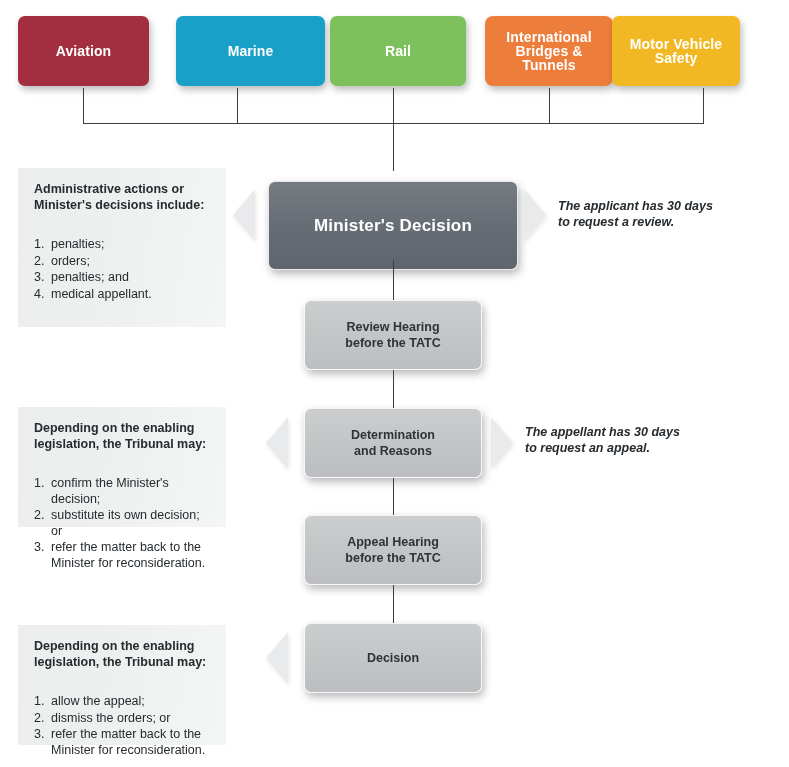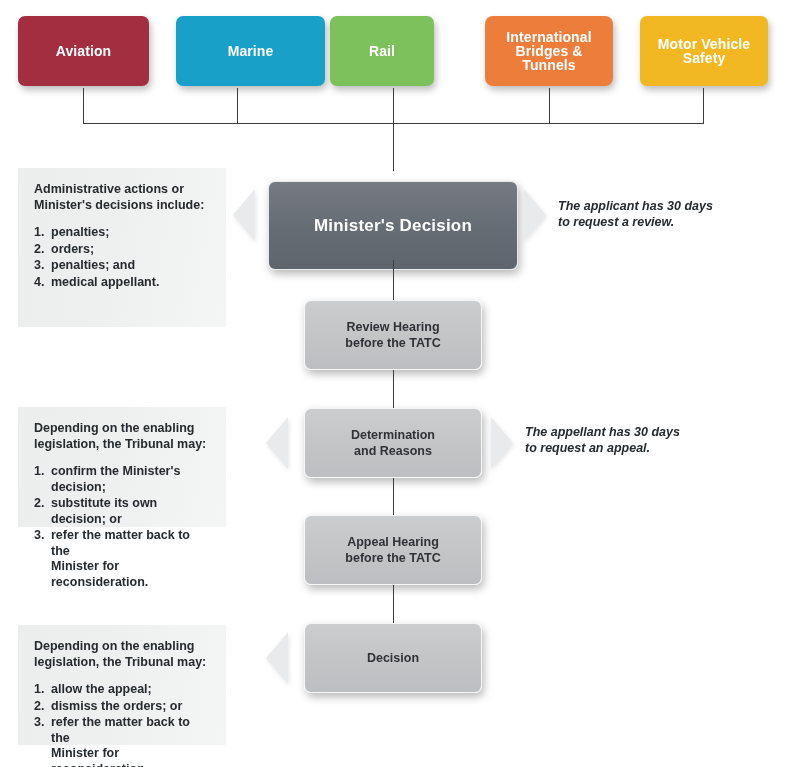--- a/index.html
+++ b/index.html
@@ -57,22 +57,22 @@
   .panel{
     position:absolute;box-sizing:border-box;
     background:linear-gradient(100deg,#eceded 0%,#eeefef 45%,#f4f5f5 100%);
     padding:14px 14px 12px 16px;
   }
   .panel .head{
     font-size:12.5px;font-weight:700;color:#262b2f;line-height:15.5px;
     white-space:pre-line;
   }
   .panel ol{
-    list-style:none;margin:12px 0 0 0;padding:0;
-    font-size:12.5px;font-weight:700;color:#262b2f;line-height:15.5px;
+    list-style:none;margin:24px 0 0 0;padding:0;
+    font-size:12.5px;font-weight:400;color:#262b2f;line-height:15.5px;
     counter-reset:it;
   }
   .panel ol li{
     position:relative;padding-left:17px;margin:0 0 1px 0;
     white-space:pre-line;counter-increment:it;
   }
   .panel ol li::before{
     content:counter(it) ".";position:absolute;left:0;top:0;
   }
 
@@ -86,28 +86,28 @@
 <body>
 
 <div id="stage">
 
   <div class="cat" style="left: 18px; top: 16px; width: 131px; height: 70px; background: rgb(163, 46, 63);">
     <span class="lbl">Aviation</span>
   </div>
   <div class="cat" style="left: 164px; top: 16px; width: 149px; height: 70px; background: rgb(25, 160, 200); margin-left: 12px;">
     <span class="lbl">Marine</span>
   </div>
-  <div class="cat" style="left: 330px; top: 16px; width: 104px; height: 70px; background: rgb(125, 193, 92);">
+  <div class="cat" style="left: 330px; top: 16px; width: 136px; height: 70px; background: rgb(125, 193, 92);">
     <span class="lbl">Rail</span>
   </div>
   <div class="cat" style="left: 485px; top: 16px; width: 128px; height: 70px; background: rgb(237, 125, 58); border-radius: 8px;">
     <span class="lbl">International Bridges
 &amp; Tunnels</span>
   </div>
-  <div class="cat" style="left: 640px; top: 16px; width: 128px; height: 70px; background: rgb(242, 184, 35);">
+  <div class="cat" style="left: 612px; top: 16px; width: 128px; height: 70px; background: rgb(242, 184, 35);">
     <span class="lbl">Motor Vehicle
 Safety</span>
   </div>
 
   <div class="vline" style="left:83px;top:88px;height:35px;"></div>
   <div class="vline" style="left:237px;top:88px;height:35px;"></div>
   <div class="vline" style="left:393px;top:88px;height:35px;"></div>
   <div class="vline" style="left:549px;top:88px;height:35px;"></div>
   <div class="vline" style="left:703px;top:88px;height:35px;"></div>
   <div class="hline" style="left:83px;top:123px;width:621px;"></div>

